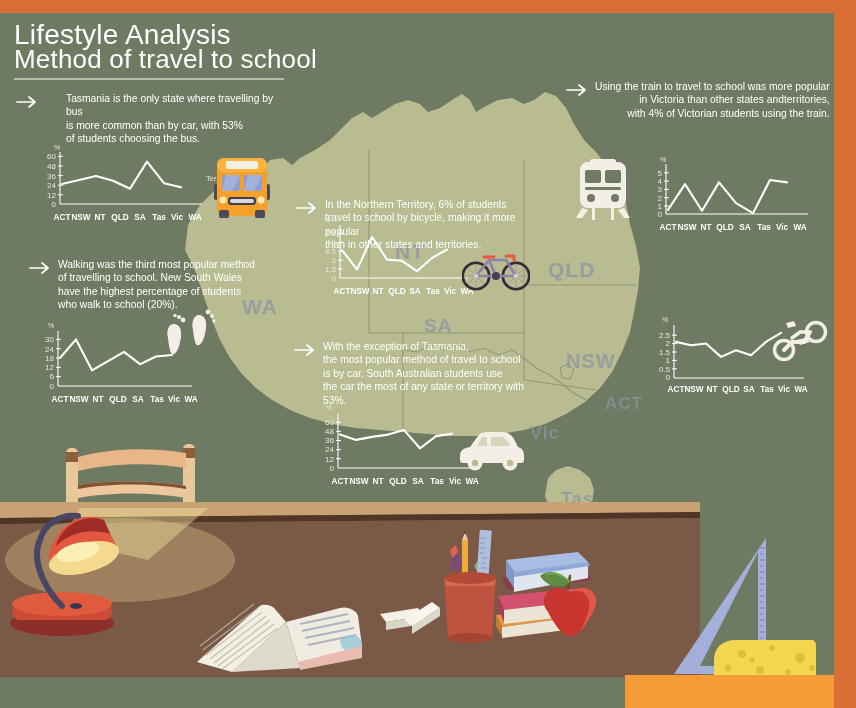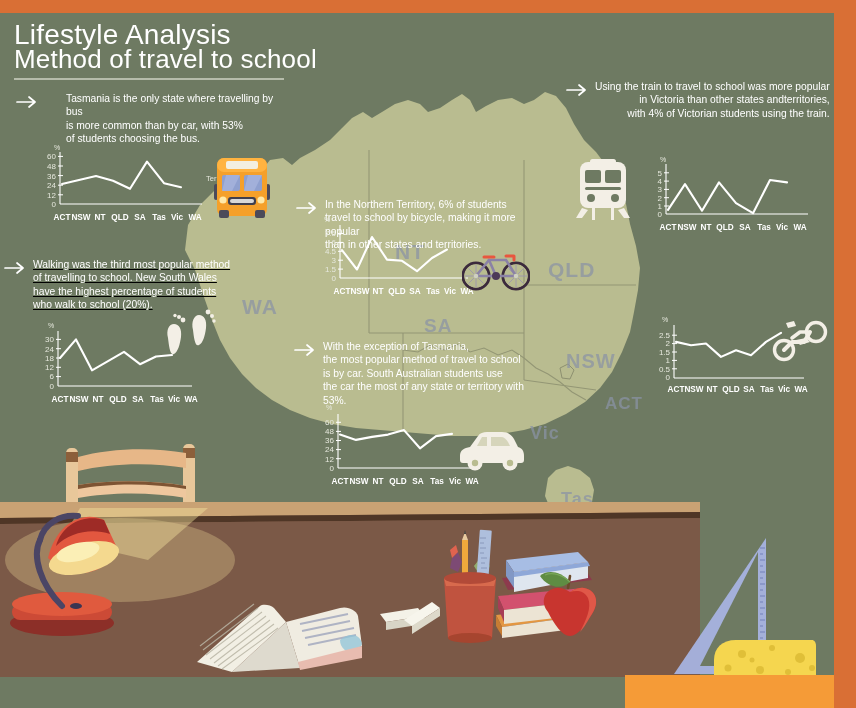--- a/index.html
+++ b/index.html
@@ -264,21 +264,21 @@
       <path d="M27,12 L34,28 L54,28"></path>
       <path d="M34,28 L14,28"></path>
     </g>
     <path d="M22,9 L32,9" stroke="#e8563f" stroke-width="3" stroke-linecap="round"></path>
     <path d="M44,8 L52,8 L52,12" stroke="#e8563f" stroke-width="3" fill="none" stroke-linecap="round" stroke-linejoin="round"></path>
     <circle cx="34" cy="28" r="4" fill="#4d3a58"></circle>
     <circle cx="14" cy="28" r="2.3" fill="#cfd1c0"></circle>
     <circle cx="54" cy="28" r="2.3" fill="#cfd1c0"></circle>
   </svg>
 
-  <div class="callout" style="left:4px;top:258px;width:232px;text-decoration:underline;">
+  <div class="callout" style="left:29px;top:258px;width:232px;">
     <svg class="arrow" width="22" height="14" viewBox="0 0 22 14">
       <path d="M1,7 H19 M13,2 L19,7 L13,12" stroke="#ffffff" stroke-width="1.7" fill="none" stroke-linecap="round" stroke-linejoin="round"></path>
     </svg>
     <div class="callout-text">Walking was the third most popular method
 of travelling to school. New South Wales
 have the highest percentage of students
 who walk to school (20%).</div>
   </div>
 
   <svg style="position:absolute;left:160px;top:308px;z-index:26;" width="58" height="54" viewBox="0 0 58 54">

